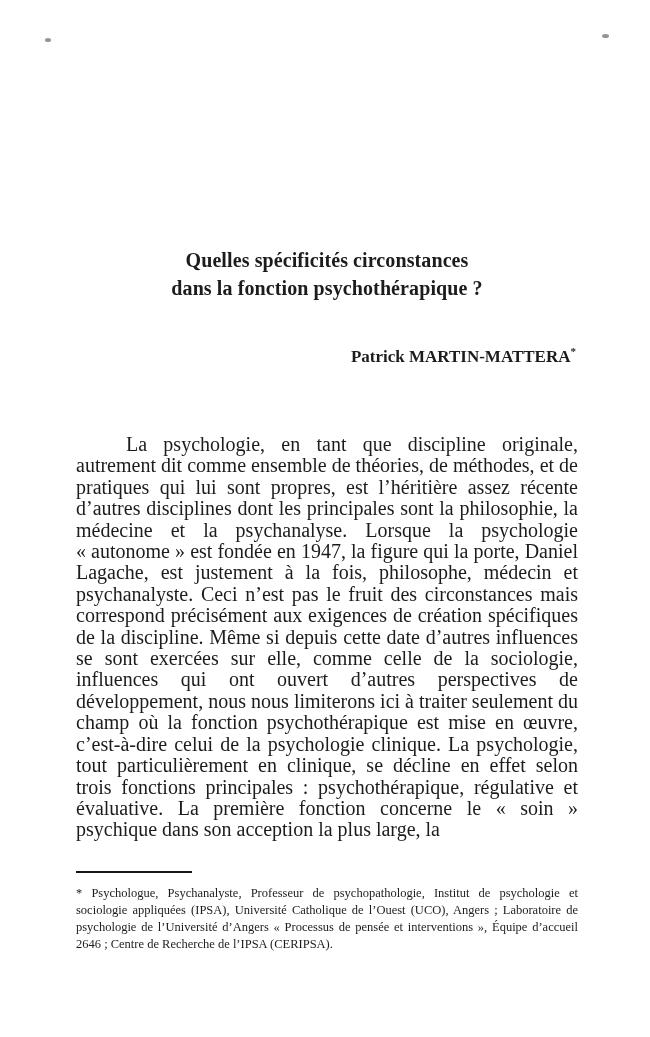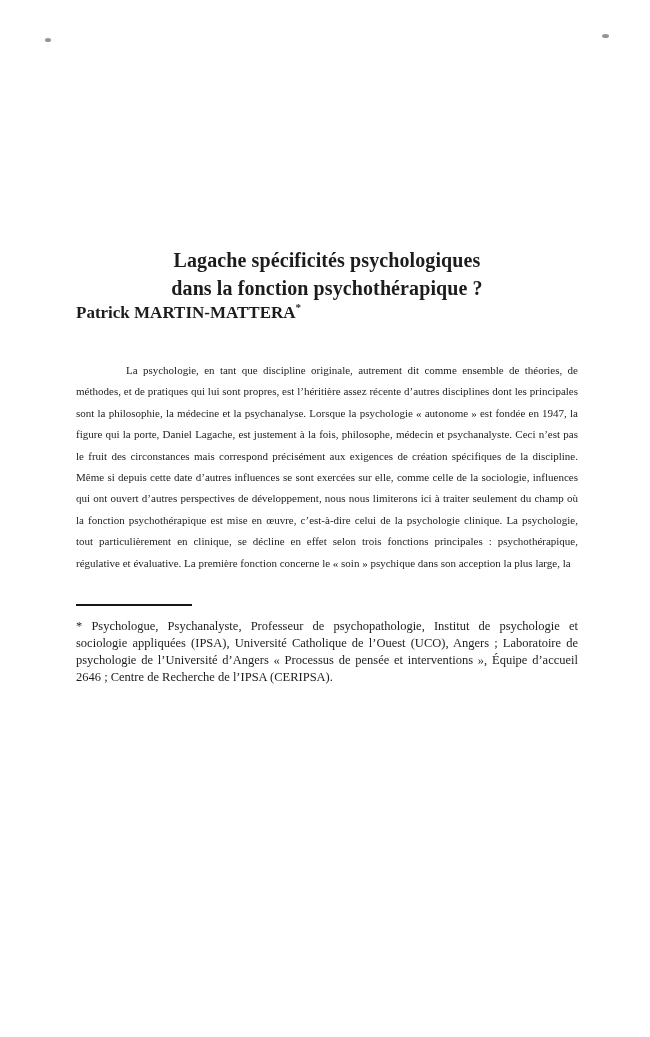--- a/index.html
+++ b/index.html
@@ -16,34 +16,35 @@
   }
   .title {
     font-size: 20px;
     font-weight: bold;
     text-align: center;
     line-height: 28px;
     letter-spacing: 0.1px;
   }
   .title-line { display: block; }
   .author-line {
-    text-align: left;
+    margin-top: 44px;
+    text-align: right;
     font-weight: bold;
     font-size: 17px;
     line-height: 22px;
     padding-right: 2px;
   }
   .author-line sup {
     font-size: 11px;
     vertical-align: super;
     line-height: 0;
   }
   .body-paragraph {
-    margin-top: 36px;
-    font-size: 11px;
+    margin-top: 66px;
+    font-size: 20px;
     line-height: 21.4px;
     text-align: justify;
     text-indent: 50px;
   }
   .footnote-rule {
     margin-top: 30px;
     width: 116px;
     height: 2px;
     background: #161616;
   }
@@ -65,21 +66,21 @@
 </style>
 </head>
 <body>
 
 <div class="page">
 
   <span class="speck speck-left"></span>
   <span class="speck speck-right"></span>
 
   <h1 class="title">
-    <span class="title-line">Lagache spécificités psychologiques</span>
+    <span class="title-line">Quelles spécificités circonstances</span>
     <span class="title-line">dans la fonction psychothérapique&nbsp;?</span>
   </h1>
 
   <div class="author-line">
     <span>Patrick MARTIN-MATTERA</span><sup>*</sup>
   </div>
 
   <p class="body-paragraph">La psychologie, en tant que discipline originale, autrement dit comme ensemble de théories, de méthodes, et de pratiques qui lui sont propres, est l’héritière assez récente d’autres disciplines dont les principales sont la philosophie, la médecine et la psychanalyse. Lorsque la psychologie «&nbsp;autonome&nbsp;» est fondée en 1947, la figure qui la porte, Daniel Lagache, est justement à la fois, philosophe, médecin et psychanalyste. Ceci n’est pas le fruit des circonstances mais correspond précisément aux exigences de création spécifiques de la discipline. Même si depuis cette date d’autres influences se sont exercées sur elle, comme celle de la sociologie, influences qui ont ouvert d’autres perspectives de développement, nous nous limiterons ici à traiter seulement du champ où la fonction psychothérapique est mise en œuvre, c’est-à-dire celui de la psychologie clinique. La psychologie, tout particulièrement en clinique, se décline en effet selon trois fonctions principales&nbsp;: psychothérapique, régulative et évaluative. La première fonction concerne le «&nbsp;soin&nbsp;» psychique dans son acception la plus large, la</p>
 
   <div>

